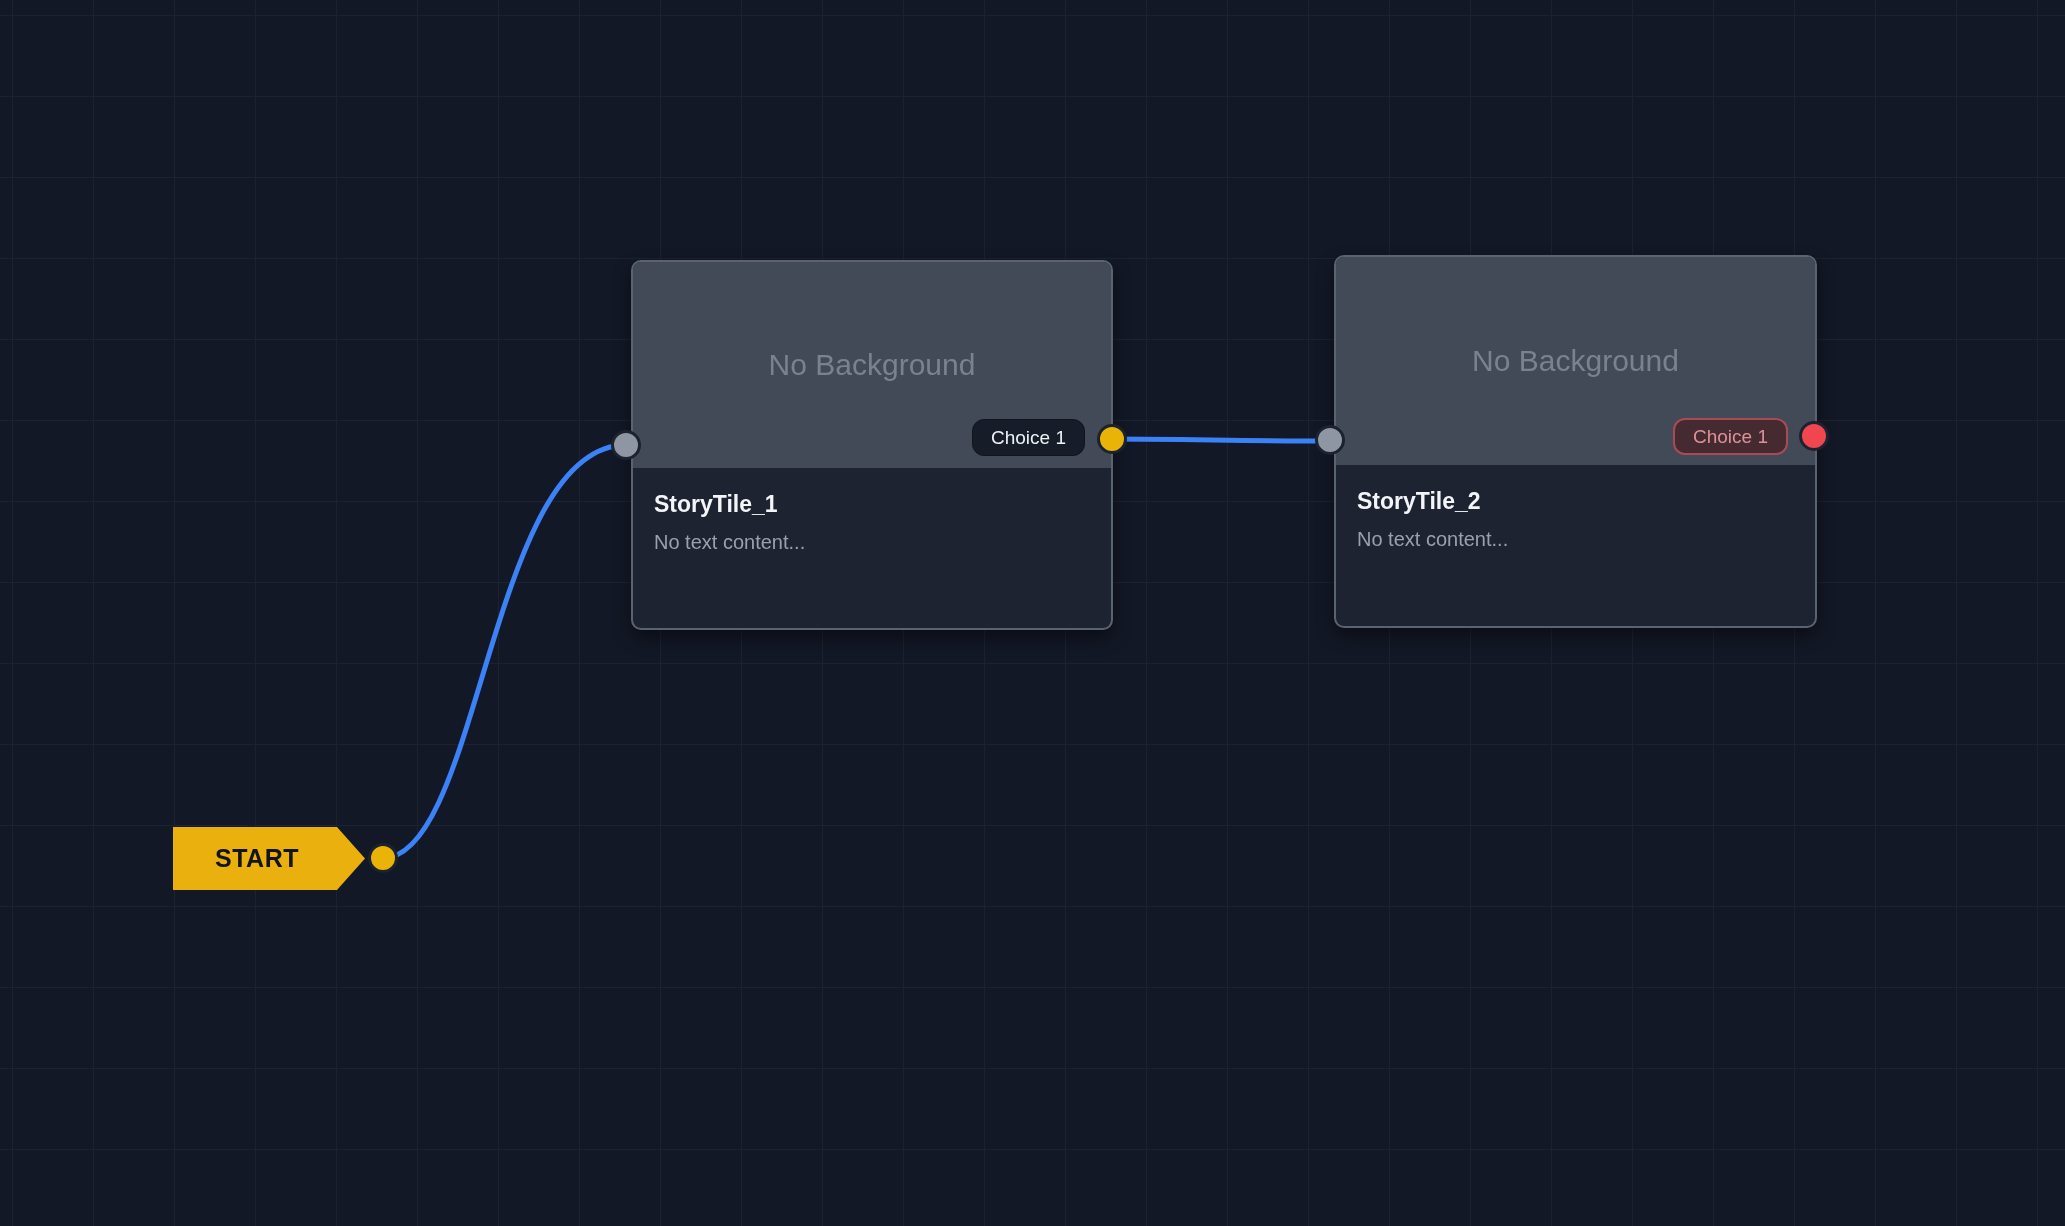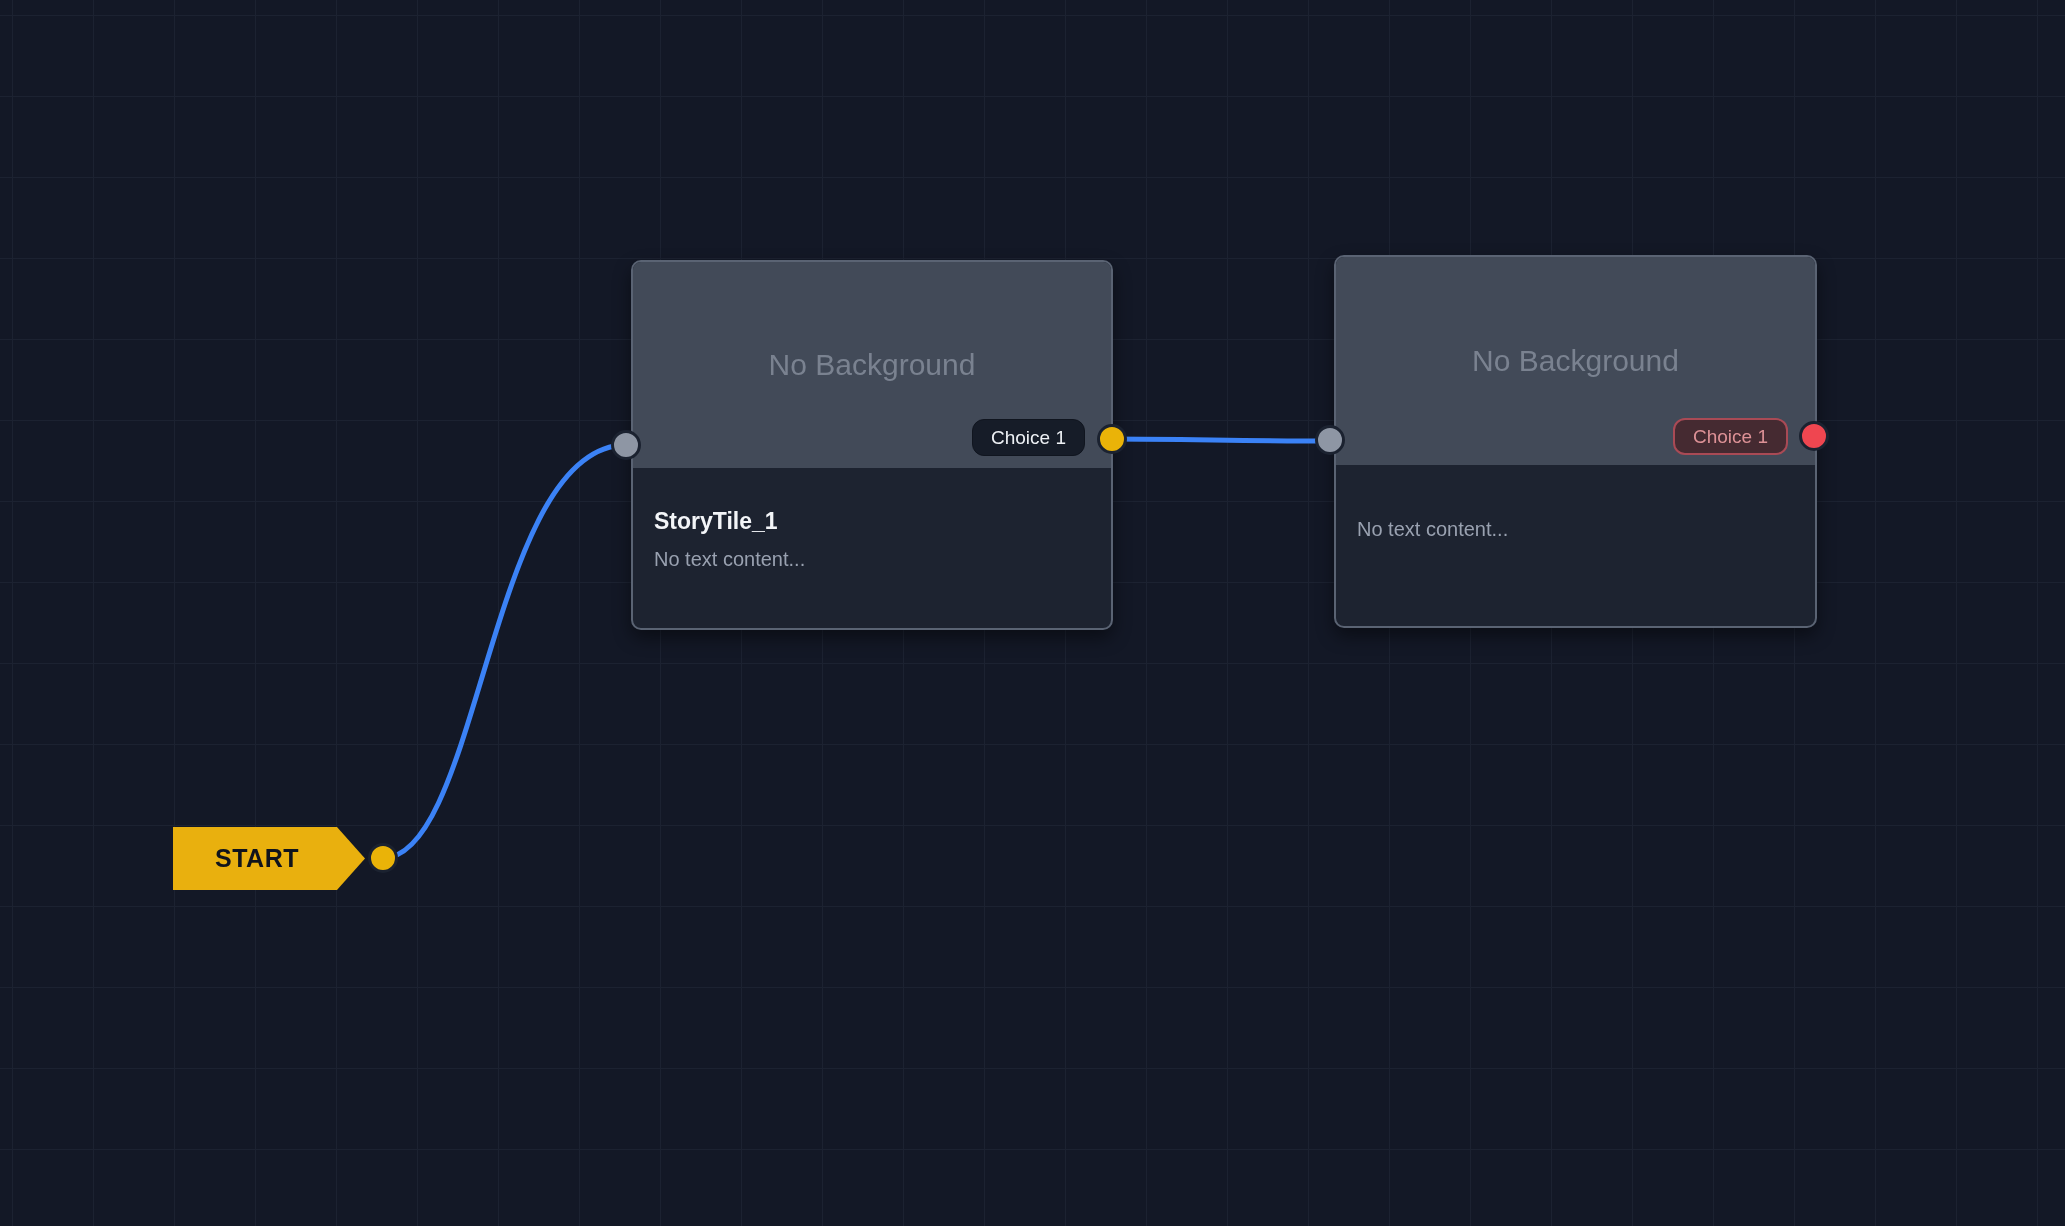--- a/index.html
+++ b/index.html
@@ -97,21 +97,21 @@
     border: 1px solid #10151f;
   }
   .node-2 .choice-btn {
     right: 27px;
     bottom: 10px;
     background: #452a31;
     color: #dd9196;
     border: 2px solid #a94a55;
   }
   .node-body {
-    padding: 40px 21px;
+    padding: 23px 21px;
   }
   .node-title {
     margin: 0;
     font-size: 23px;
     font-weight: 700;
     color: #f3f5f8;
   }
   .node-subtext {
     margin: 13px 0 16px 0;
     font-size: 20px;
@@ -163,20 +163,21 @@
   </div>
 
   <div class="node node-2">
     <div class="node-image">
       <span class="image-placeholder">No Background</span>
       <div class="choice-btn">
         <span>Choice 1</span>
       </div>
     </div>
     <div class="node-body">
+      <h3 class="node-title">StoryTile_2</h3>
       <p class="node-subtext">No text content...</p>
     </div>
   </div>
 
   <div class="port port-yellow port-start"></div>
   <div class="port port-gray port-n1-in"></div>
   <div class="port port-yellow port-n1-out"></div>
   <div class="port port-gray port-n2-in"></div>
   <div class="port port-red port-n2-out"></div>
 

